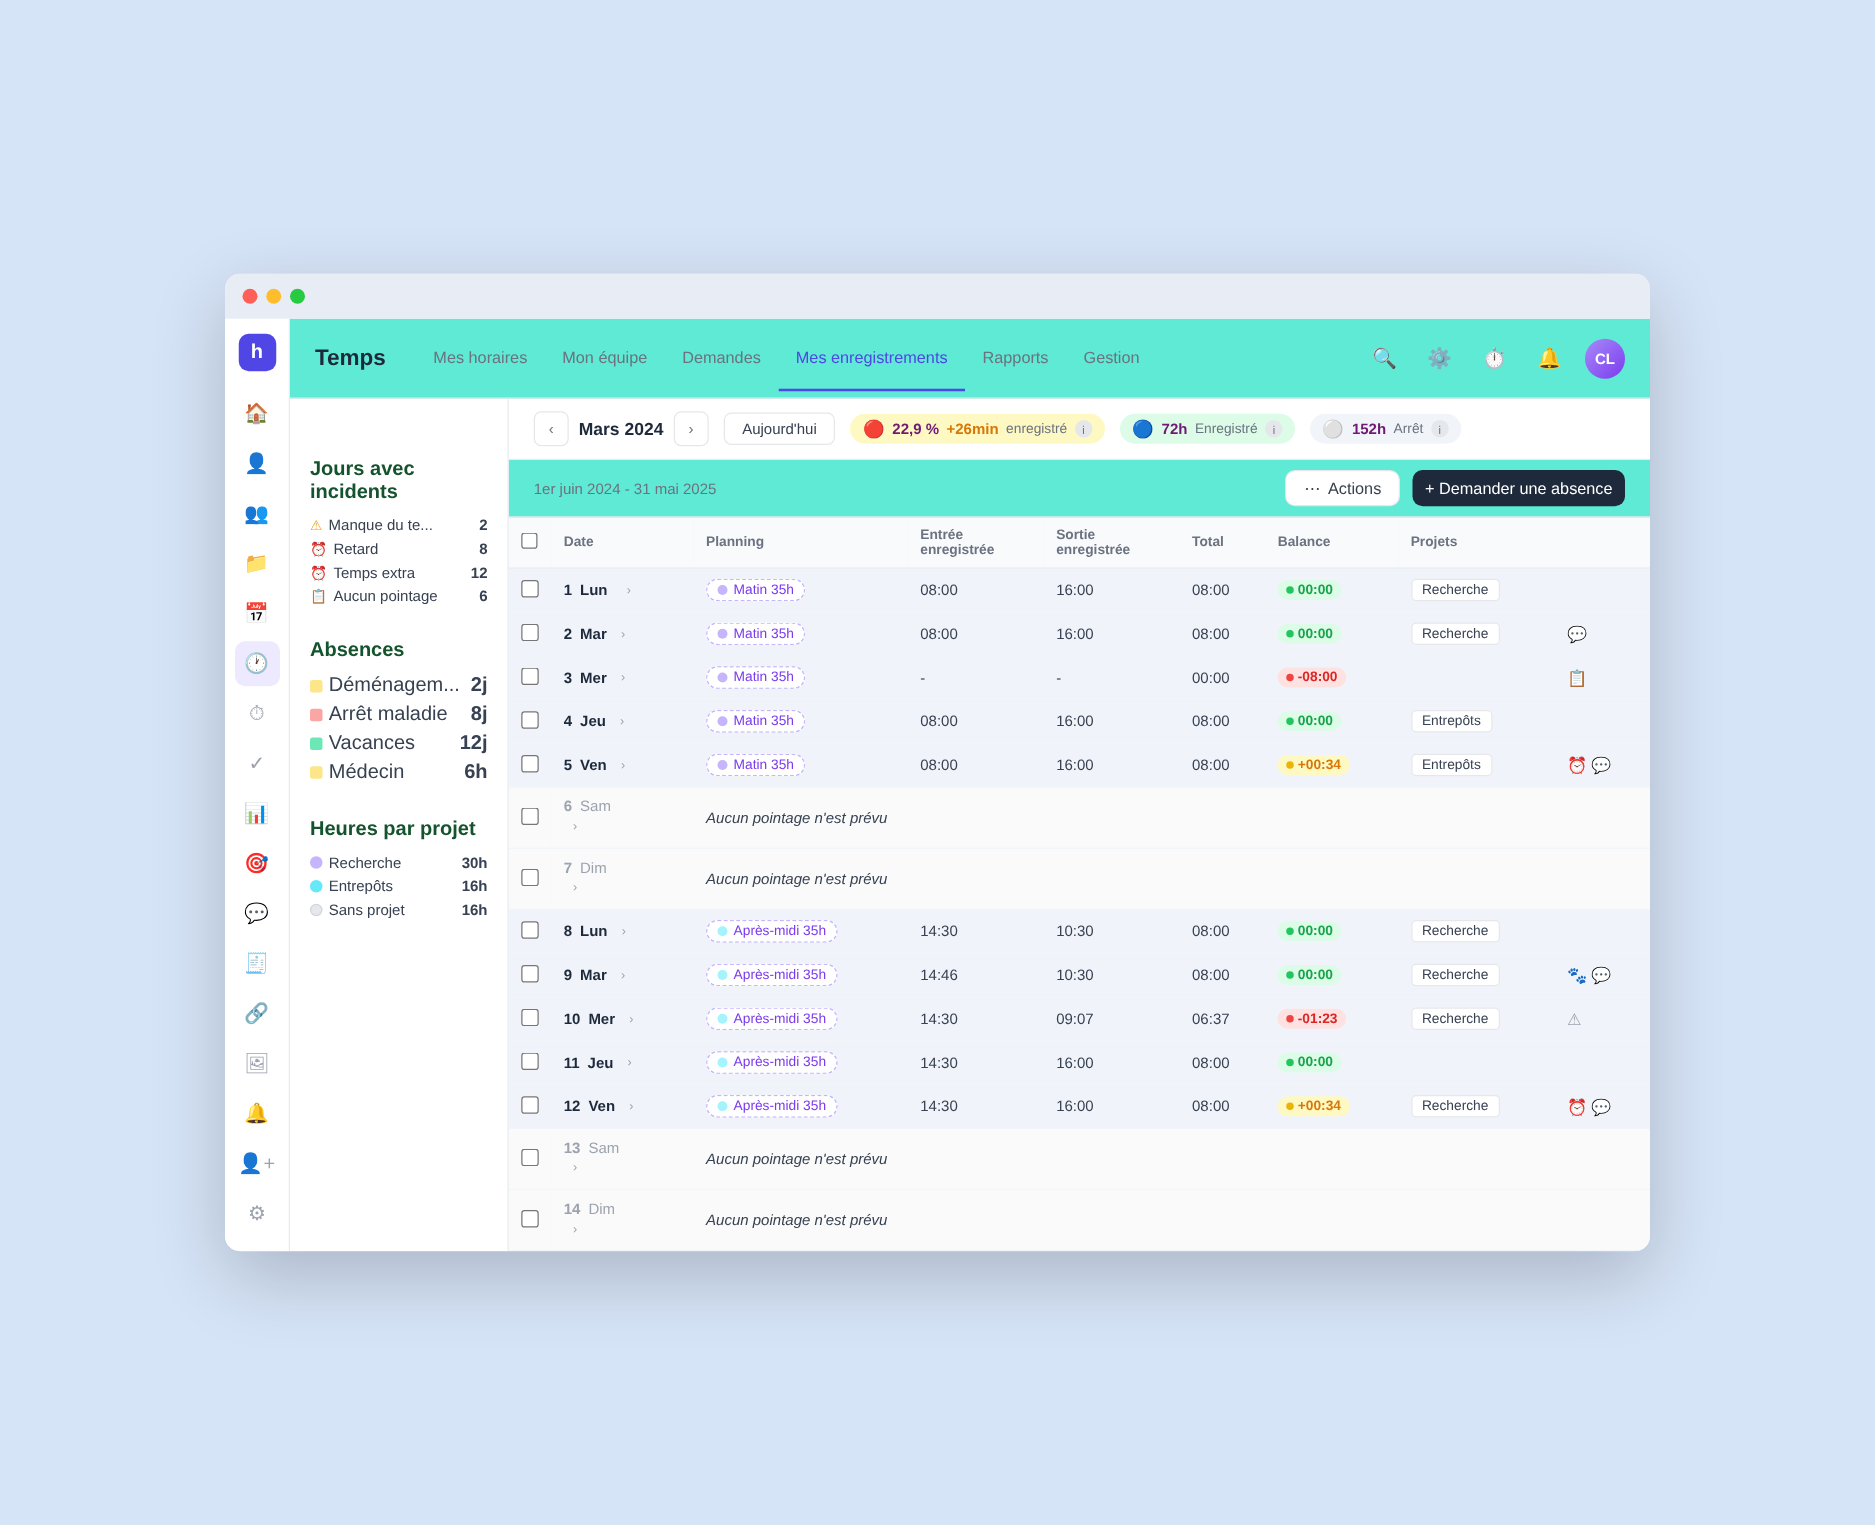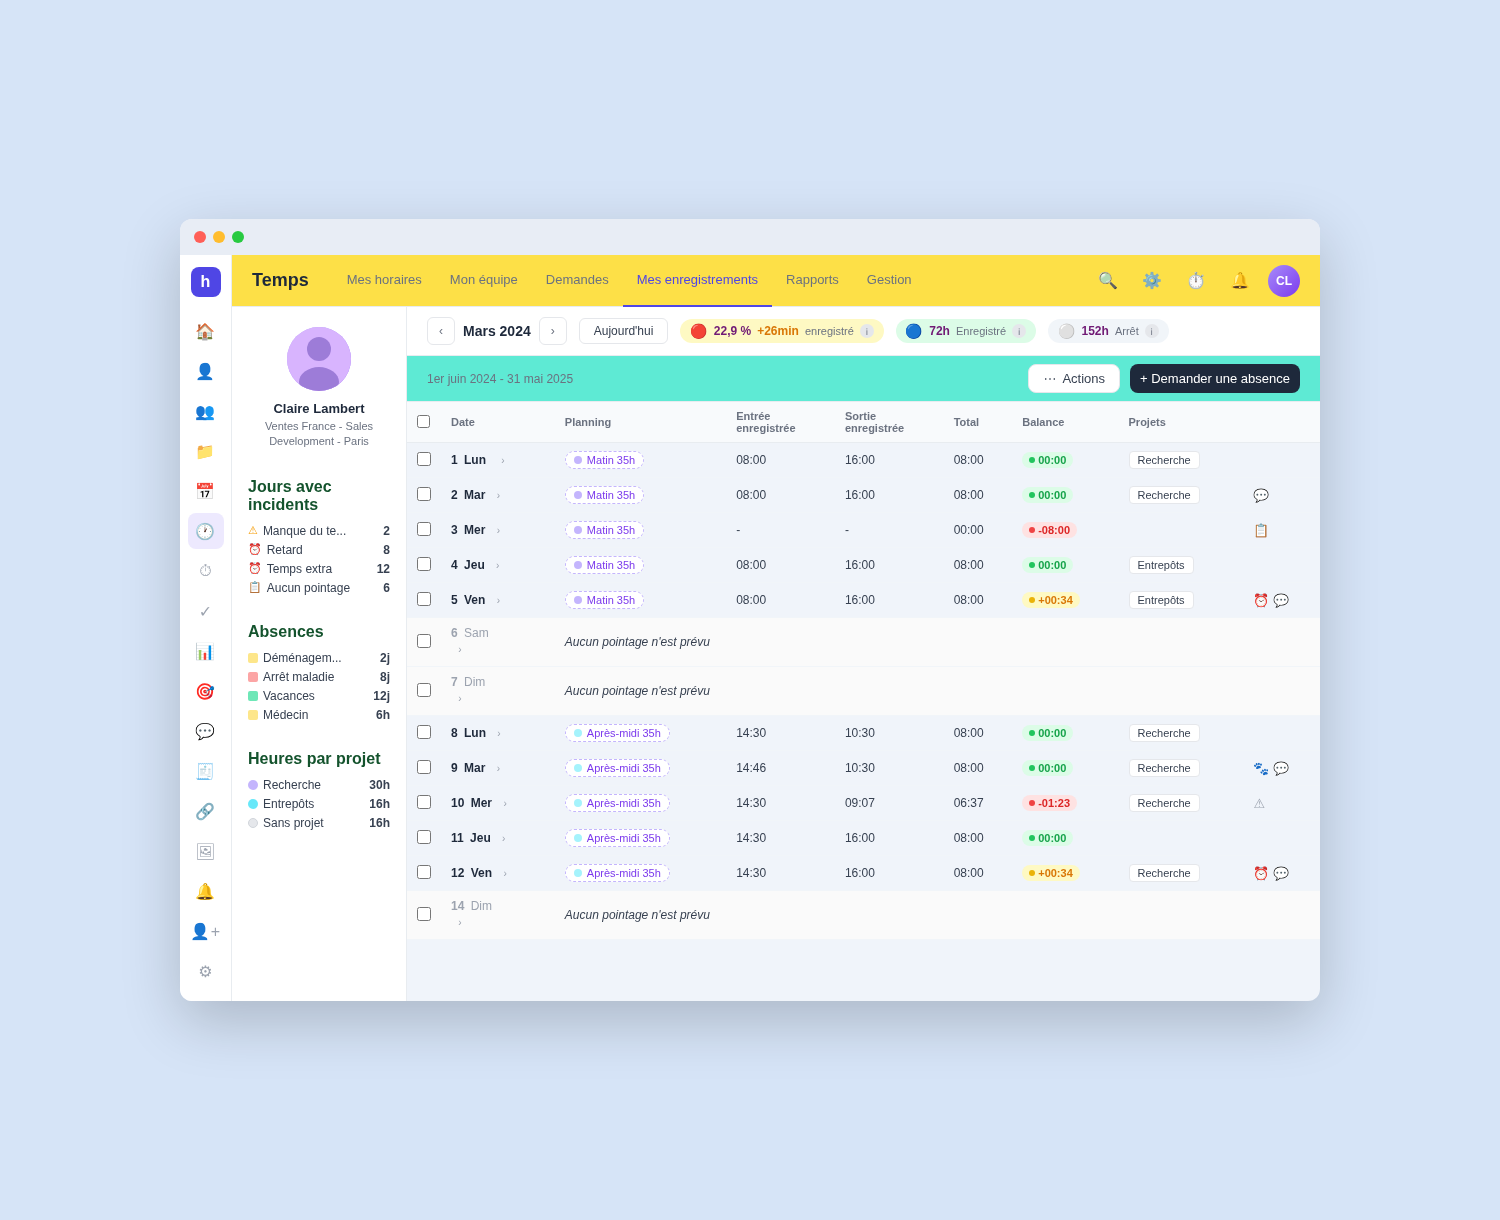--- a/index.html
+++ b/index.html
@@ -63,22 +63,22 @@
       display: flex;
       align-items: center;
       justify-content: center;
       color: #9ca3af;
       cursor: pointer;
       font-size: 16px;
     }
     .nav-icon.active { background: #ede9fe; color: #4f46e5; }
     .main-area { flex: 1; display: flex; flex-direction: column; overflow: hidden; }
     .topbar {
-      background: #fde047;
-      height: 52px;
+      background: #5eead4;
+      height: 64px;
       display: flex;
       align-items: center;
       padding: 0 20px;
       border-bottom: 1px solid #e8ecf0;
       gap: 0;
     }
     .topbar-title {
       font-size: 18px;
       font-weight: 700;
       color: #1e293b;
@@ -146,21 +146,21 @@
     .profile-sub { color: #6b7280; font-size: 11px; text-align: center; line-height: 1.4; margin-top: 3px; }
     .section-title { font-weight: 600; color: #14532d; font-size: 16px; margin-bottom: 10px; margin-top: 28px; }
     .incident-list { display: flex; flex-direction: column; gap: 5px; }
     .incident-item { display: flex; align-items: center; justify-content: space-between; font-size: 12px; }
     .incident-label { display: flex; align-items: center; gap: 5px; color: #374151; }
     .incident-count { font-weight: 600; color: #374151; }
     .icon-warning { color: #f59e0b; font-size: 11px; }
     .icon-clock { color: #ef4444; font-size: 11px; }
     .icon-no-point { color: #9ca3af; font-size: 11px; }
     .absence-list { display: flex; flex-direction: column; gap: 5px; margin-top: 4px; }
-    .absence-item { display: flex; align-items: center; justify-content: space-between; font-size: 12px; }
+    .absence-item { display: flex; align-items: center; justify-content: space-between; font-size: 16px; }
     .absence-dot { width: 10px; height: 10px; border-radius: 2px; margin-right: 5px; flex-shrink: 0; }
     .absence-label { display: flex; align-items: center; color: #374151; }
     .absence-val { font-weight: 600; color: #374151; }
     .project-list { display: flex; flex-direction: column; gap: 5px; margin-top: 4px; }
     .project-item { display: flex; align-items: center; justify-content: space-between; font-size: 12px; }
     .project-dot { width: 10px; height: 10px; border-radius: 50%; margin-right: 5px; flex-shrink: 0; }
     .project-label { display: flex; align-items: center; color: #374151; }
     .project-val { font-weight: 600; color: #374151; }
     .main-content { flex: 1; display: flex; flex-direction: column; overflow: hidden; }
     .date-nav-bar {
@@ -327,31 +327,20 @@
           <div class="topbar-icon-wrap">
             <div class="topbar-icon">🔔</div>
           </div>
           <div class="avatar-sm">CL</div>
         </div>
       </div>
 
       <div class="content-area">
 
         <div class="left-panel">
-          <div class="profile-section">
-            <div class="profile-avatar">
-              <svg viewBox="0 0 64 64" xmlns="http://www.w3.org/2000/svg">
-                <rect width="64" height="64" fill="#d8b4fe"></rect>
-                <circle cx="32" cy="22" r="12" fill="#9d7cd8"></circle>
-                <ellipse cx="32" cy="55" rx="20" ry="15" fill="#9d7cd8"></ellipse>
-              </svg>
-            </div>
-            <div class="profile-name">Claire Lambert</div>
-            <div class="profile-sub">Ventes France - Sales Development - Paris</div>
-          </div>
 
           <div class="section-title">Jours avec incidents</div>
           <div class="incident-list">
             <div class="incident-item">
               <div class="incident-label">
                 <span class="icon-warning">⚠</span>
                 <span>Manque du te...</span>
               </div>
               <span class="incident-count">2</span>
             </div>
@@ -754,20 +743,31 @@
       <td>16:00</td>
       <td>08:00</td>
       <td><span class="balance-badge balance-yellow"><span class="balance-dot" style="background:#eab308;"></span>+00:34</span></td>
       <td><span class="project-badge">Recherche</span></td>
       <td><span class="icon-sm">⏰</span> <span class="icon-sm">💬</span></td>
     </tr>
                   <tr style="background: rgb(250, 250, 250);">
       <td><input type="checkbox" class="row-checkbox" style=""></td>
       <td>
         <span class="day-weekend">
+          <span class="day-num">13</span>
+          <span>Sam</span>
+        </span>
+        <span class="chevron-btn">›</span>
+      </td>
+      <td colspan="7" class="no-schedule">Aucun pointage n'est prévu</td>
+    </tr>
+                  <tr style="background: rgb(250, 250, 250);">
+      <td><input type="checkbox" class="row-checkbox" style=""></td>
+      <td>
+        <span class="day-weekend">
           <span class="day-num">14</span>
           <span>Dim</span>
         </span>
         <span class="chevron-btn">›</span>
       </td>
       <td colspan="7" class="no-schedule">Aucun pointage n'est prévu</td>
     </tr>
                 </tbody>
             </table>
           </div>

